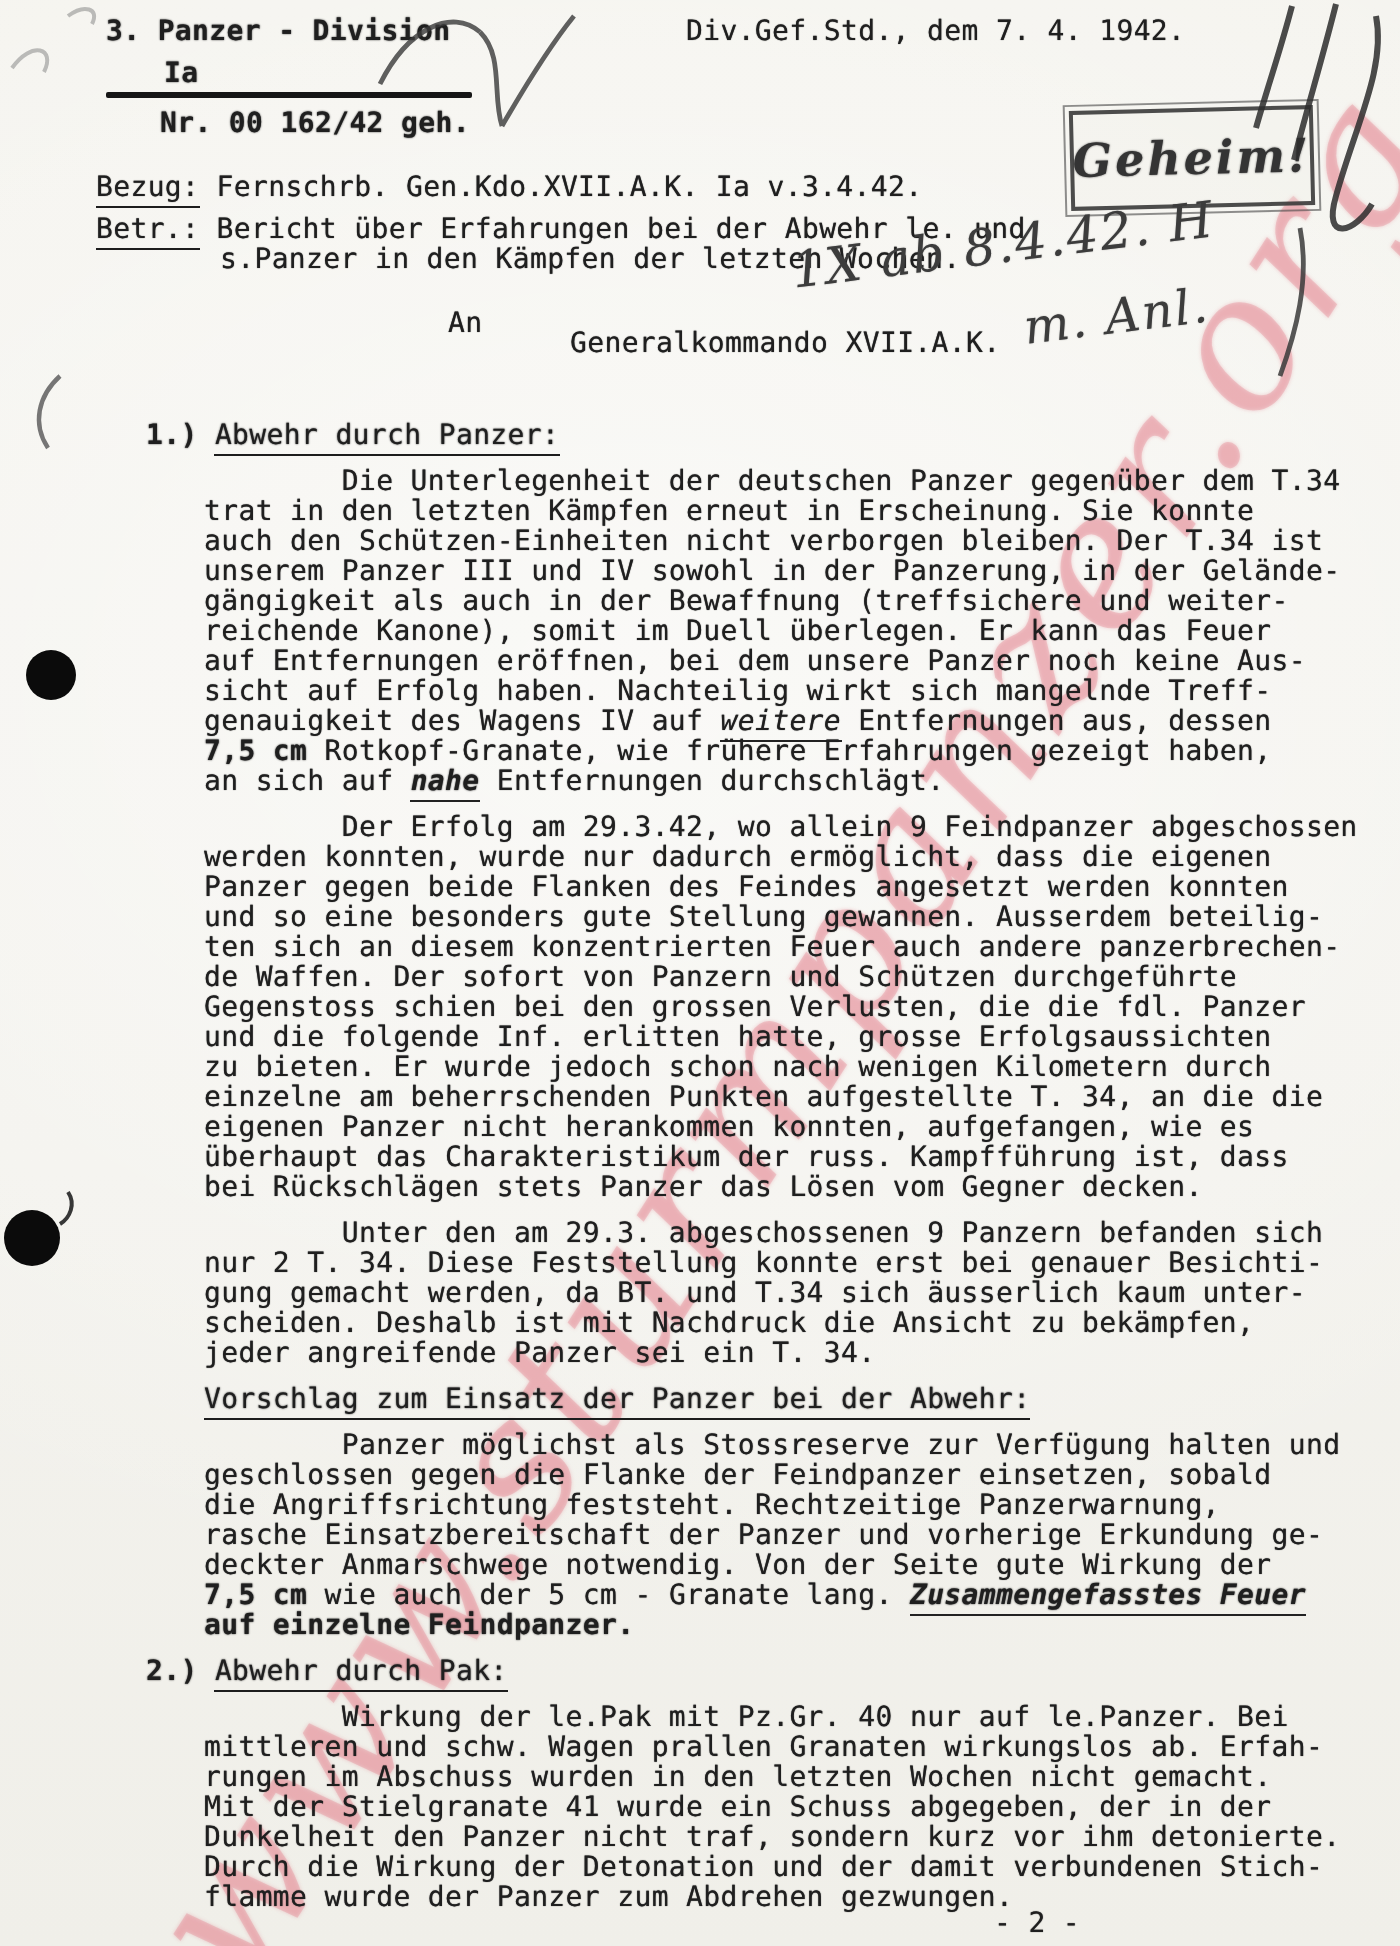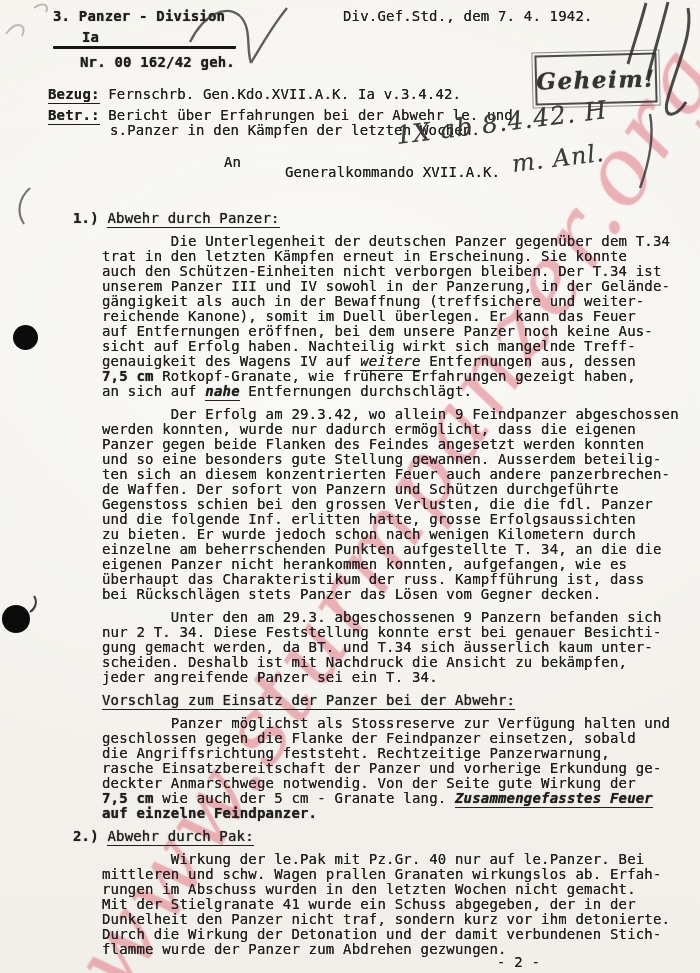--- a/index.html
+++ b/index.html
@@ -23,21 +23,21 @@
   
   #doc-body{position:absolute;left:73px;top:211px;width:625px;}
   #doc-body .block{margin:0 0 8px 0;}
   #doc-body .para{padding-left:29px;}
   #doc-body .subheading{padding-left:29px;}
   #doc-body .line{white-space:pre;height:15px;}
   .htitle{font-weight:normal;border-bottom:1.9px solid #1d1d1d;padding-bottom:1px;text-shadow:0 0 0.9px rgba(15,15,15,.9);}
   .hnum{font-weight:bold;text-shadow:0 0 0.9px rgba(15,15,15,.9);}
   
   .hdr-bold{font-weight:bold;text-shadow:0 0 0.9px rgba(15,15,15,.9);}
-  .lbl-u{font-weight:bold;border-bottom:1.9px solid #1d1d1d;padding-bottom:1px;}
+  .lbl-u{font-weight:normal;border-bottom:1.9px solid #1d1d1d;padding-bottom:1px;}
   #ia-rule{position:absolute;left:53px;top:46px;width:183px;height:2.6px;background:#161616;border-radius:1px;}
   
   .stamp{
     position:absolute;left:535px;top:54px;width:118px;height:46px;
     border:2.5px solid rgba(52,52,52,.88);
     outline:1.5px solid rgba(70,70,70,.6);outline-offset:2px;
     transform:rotate(-1.4deg);
     display:flex;align-items:center;justify-content:center;
     background:rgba(240,238,232,.25);
   }

